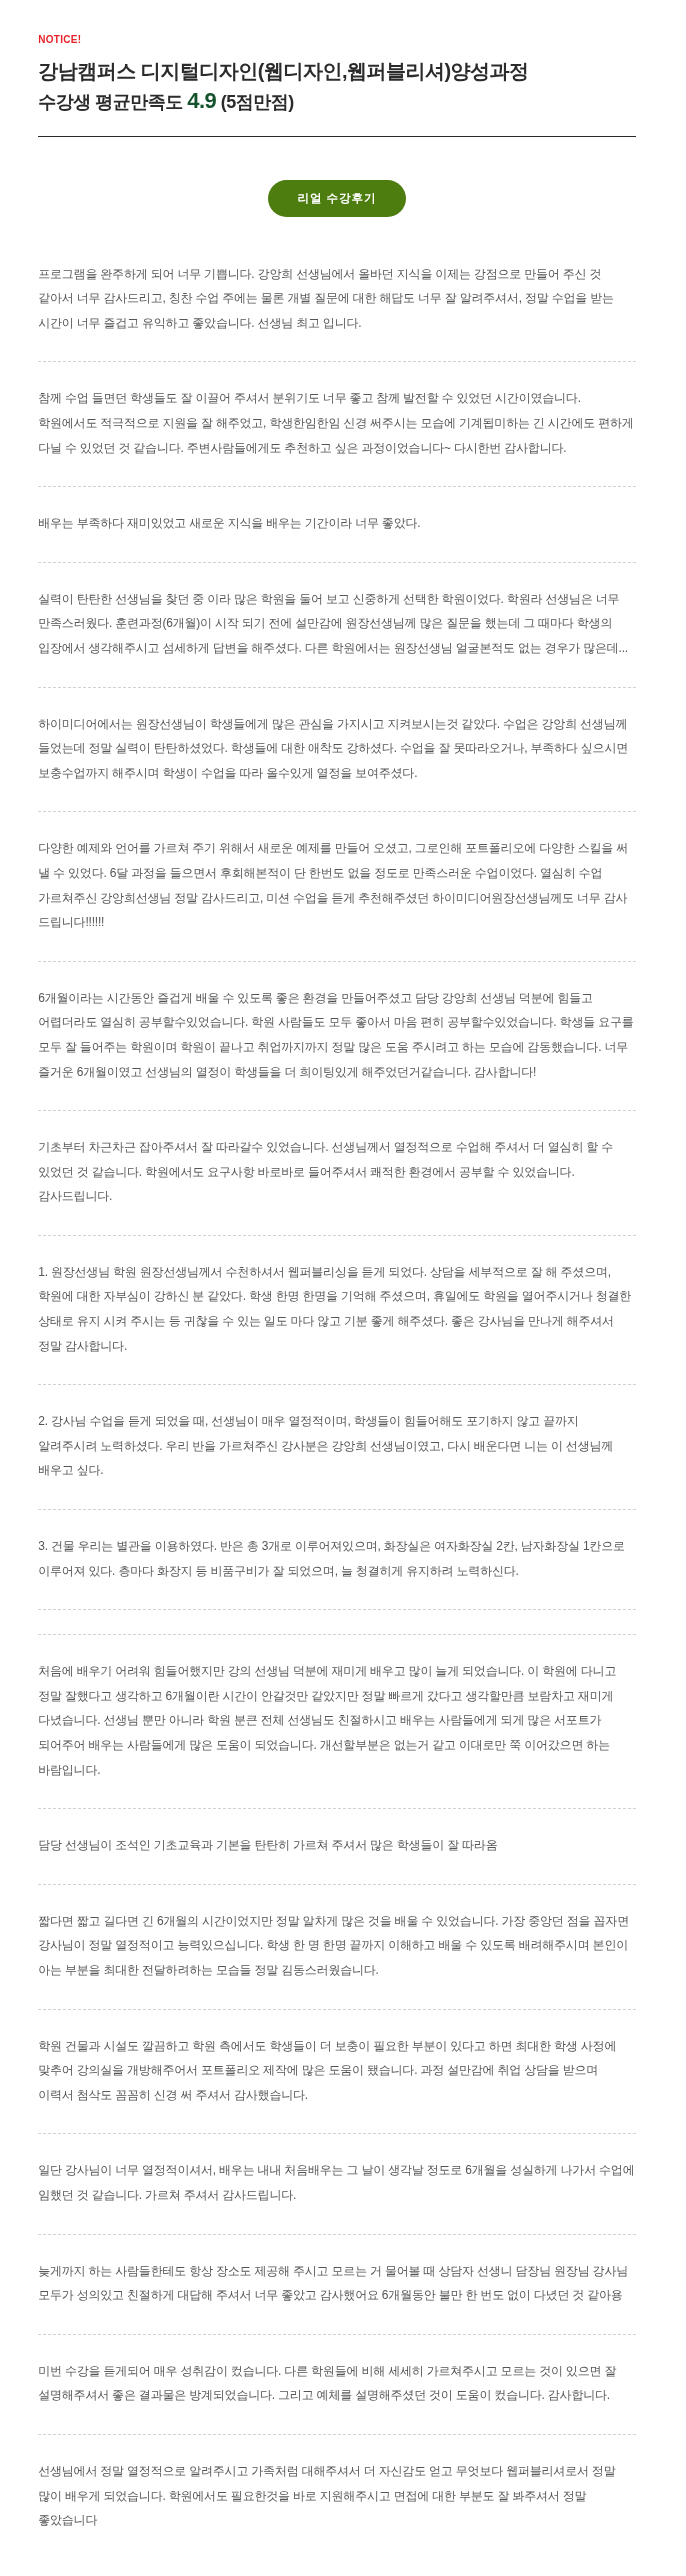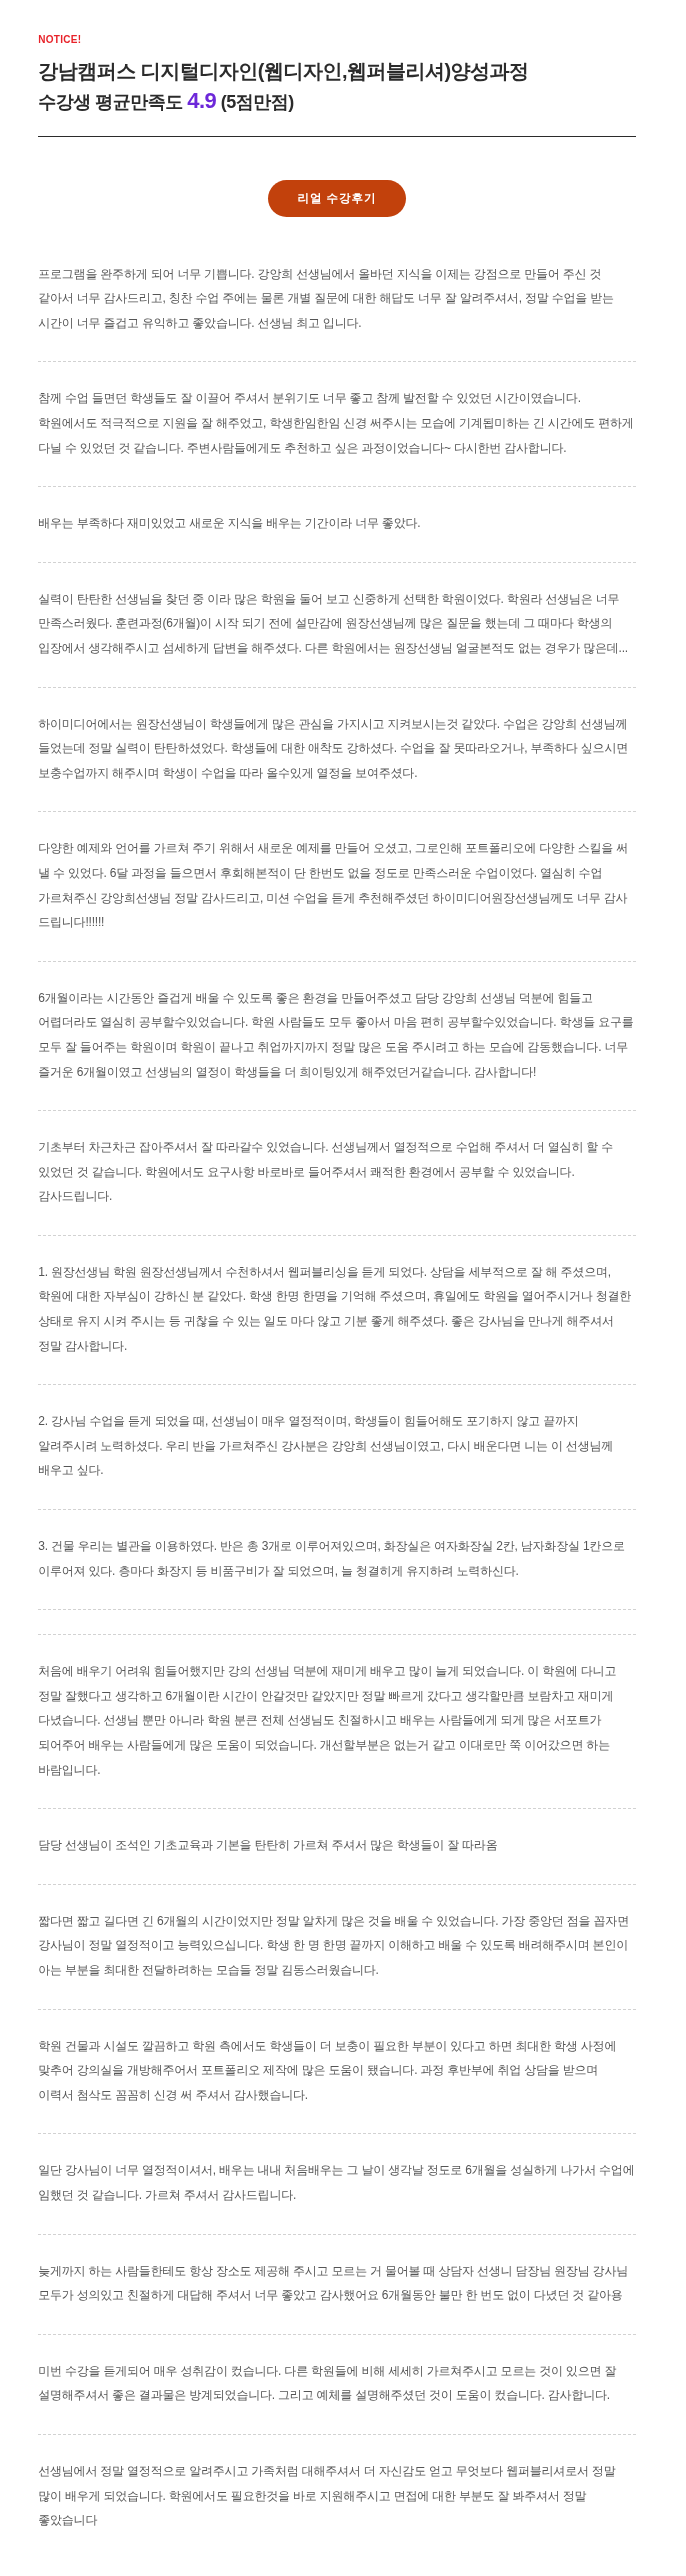--- a/index.html
+++ b/index.html
@@ -38,42 +38,42 @@
   }
   .headline {
     font-size: 20px;
     font-weight: bold;
     color: #2b2b2b;
     line-height: 1.42;
     letter-spacing: -0.5px;
     margin: 0 0 0 1.7px;
   }
   .headline .score {
-    color: #6d28d9;
+    color: #14532d;
     font-size: 22px;
     font-weight: bold;
   }
   .headline .sub {
     font-size: 18px;
     font-weight: bold;
   }
   .rule {
     border: 0;
     border-top: 1.7px solid #2b2b2b;
     margin: 19px 1.7px 0 1.7px;
   }
 
   
   .cta-wrap {
     text-align: center;
     margin: 43px 0 45px 0;
   }
   .cta {
     display: inline-block;
-    background: #c2410c;
+    background: #4d7c0f;
     color: #ffffff;
     font-size: 11.6px;
     font-weight: bold;
     letter-spacing: 0.9px;
     padding: 11px 29px;
     border-radius: 19px;
     border: 0;
     cursor: pointer;
     font-family: "Liberation Sans", sans-serif;
   }
@@ -169,21 +169,21 @@
         <hr class="divider">
         <div class="review">3. 건물 우리는 별관을 이용하였다. 반은 총 3개로 이루어져있으며, 화장실은 여자화장실 2칸, 남자화장실 1칸으로 이루어져 있다. 층마다 화장지 등 비품구비가 잘 되었으며, 늘 청결히게 유지하려 노력하신다.</div>
         <hr class="divider">
         <hr class="divider">
         <div class="review">처음에 배우기 어려워 힘들어했지만 강의 선생님 덕분에 재미게 배우고 많이 늘게 되었습니다. 이 학원에 다니고 정말 잘했다고 생각하고 6개월이란 시간이 안갈것만 같았지만 정말 빠르게 갔다고 생각할만큼 보람차고 재미게 다녔습니다. 선생님 뿐만 아니라 학원 분큰 전체 선생님도 친절하시고 배우는 사람들에게 되게 많은 서포트가 되어주어 배우는 사람들에게 많은 도움이 되었습니다. 개선할부분은 없는거 같고 이대로만 쭉 이어갔으면 하는 바람입니다.</div>
         <hr class="divider">
         <div class="review">담당 선생님이 조석인 기초교육과 기본을 탄탄히 가르쳐 주셔서 많은 학생들이 잘 따라옴</div>
         <hr class="divider">
         <div class="review">짧다면 짧고 길다면 긴 6개월의 시간이었지만 정말 알차게 많은 것을 배울 수 있었습니다. 가장 중앙던 점을 꼽자면 강사님이 정말 열정적이고 능력있으십니다. 학생 한 명 한명 끝까지 이해하고 배울 수 있도록 배려해주시며 본인이 아는 부분을 최대한 전달하려하는 모습들 정말 김동스러웠습니다.</div>
         <hr class="divider">
-        <div class="review">학원 건물과 시설도 깔끔하고 학원 측에서도 학생들이 더 보충이 필요한 부분이 있다고 하면 최대한 학생 사정에 맞추어 강의실을 개방해주어서 포트폴리오 제작에 많은 도움이 됐습니다. 과정 후반부에 취업 상담을 받으며 이력서 첨삭도 꼼꼼히 신경 써 주셔서 감사했습니다.</div>
+        <div class="review">학원 건물과 시설도 깔끔하고 학원 측에서도 학생들이 더 보충이 필요한 부분이 있다고 하면 최대한 학생 사정에 맞추어 강의실을 개방해주어서 포트폴리오 제작에 많은 도움이 됐습니다. 과정 설만감에 취업 상담을 받으며 이력서 첨삭도 꼼꼼히 신경 써 주셔서 감사했습니다.</div>
         <hr class="divider">
         <div class="review">일단 강사님이 너무 열정적이셔서, 배우는 내내 처음배우는 그 날이 생각날 정도로 6개월을 성실하게 나가서 수업에 임했던 것 같습니다. 가르쳐 주셔서 감사드립니다.</div>
         <hr class="divider">
         <div class="review">늦게까지 하는 사람들한테도 항상 장소도 제공해 주시고 모르는 거 물어볼 때 상담자 선생니 담장님 원장님 강사님 모두가 성의있고 친절하게 대답해 주셔서 너무 좋았고 감사했어요 6개월동안 불만 한 번도 없이 다녔던 것 같아용</div>
         <hr class="divider">
         <div class="review">미번 수강을 듣게되어 매우 성취감이 컸습니다. 다른 학원들에 비해 세세히 가르쳐주시고 모르는 것이 있으면 잘 설명해주셔서 좋은 결과물은 방계되었습니다. 그리고 예체를 설명해주셨던 것이 도움이 컸습니다. 감사합니다.</div>
         <hr class="divider">
         <div class="review">선생님에서 정말 열정적으로 알려주시고 가족처럼 대해주셔서 더 자신감도 얻고 무엇보다 웹퍼블리셔로서 정말 많이 배우게 되었습니다. 학원에서도 필요한것을 바로 지원해주시고 면접에 대한 부분도 잘 봐주셔서 정말 좋았습니다</div>
       </div>
 

